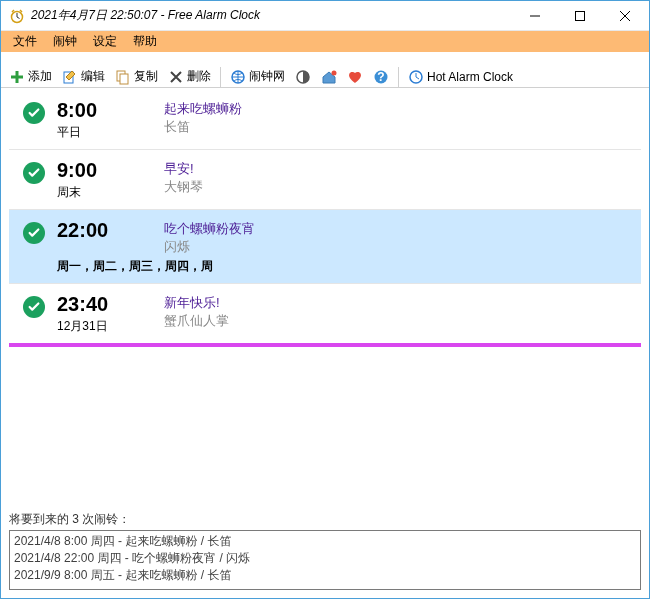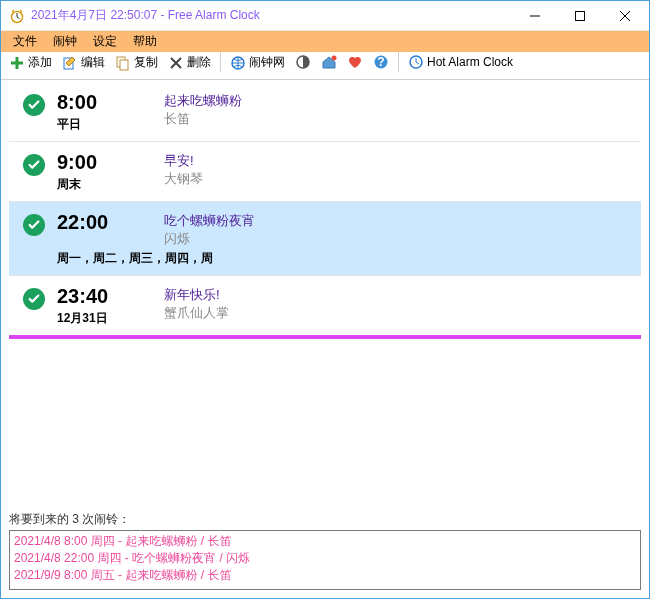--- a/index.html
+++ b/index.html
@@ -1,44 +1,44 @@
 <!DOCTYPE html>
 <html><head>
 <meta charset="utf-8">
 <style>
 *{box-sizing:border-box;margin:0;padding:0;font-family:"Microsoft YaHei","Segoe UI",sans-serif;font-size:12px;}
 body{background:#fff;width:650px;height:599px;overflow:hidden;}
 .window{width:650px;height:599px;border:1px solid #4a9fd8;display:flex;flex-direction:column;background:#fff;}
 .titlebar{height:30px;background:#fff;display:flex;align-items:center;padding:0 2px 0 8px;border-bottom:1px solid #e8e8e8;}
 .titlebar .app-icon{width:16px;height:16px;margin-right:6px;}
-.titlebar .title{flex:1;color:#8b5cf6;}
+.titlebar .title{flex:1;color:#000000;font-style:italic;}
 .win-controls{display:flex;}
 .win-btn{width:45px;height:29px;display:flex;align-items:center;justify-content:center;color:#333;}
 .menubar{height:21px;background:#fdba74;display:flex;align-items:center;padding:0 4px;}
 .menu-item{padding:2px 8px;color:#000;}
-.toolbar{height:28px;background:#fff;border-bottom:1px solid #d0d0d0;display:flex;align-items:flex-start;padding:0 4px;gap:2px;}
+.toolbar{height:28px;background:#fff;border-bottom:1px solid #d0d0d0;display:flex;align-items:flex-end;padding:0 4px;gap:2px;margin-top:8px;}
 .tool-btn{display:flex;align-items:center;gap:3px;padding:2px 4px;border-radius:2px;}
 .tool-icon{width:16px;height:16px;display:flex;align-items:center;justify-content:center;}
 .tool-sep{width:1px;height:20px;background:#d0d0d0;margin:0 3px;}
 .alarm-list{flex:1;overflow:auto;background:#fff;padding:2px 8px;}
 .alarm-row{display:flex;align-items:flex-end;padding:8px 4px 8px 14px;border-bottom:1px solid #e5e5e5;gap:12px;}
 .alarm-row.selected{background:#cce8ff;}
 .alarm-row.last{border-bottom:4px solid #d946ef;margin-bottom:4px;}
 .check-circle{width:22px;height:22px;border-radius:50%;background:#1ba05e;display:flex;align-items:center;justify-content:center;margin-top:4px;flex-shrink:0;}
 .check-circle svg{width:14px;height:14px;}
 .time-col{width:95px;flex-shrink:0;}
 .time-val{font-size:20px;font-weight:bold;color:#000;line-height:1.2;}
-.recur{font-size:12px;font-weight:bold;color:#000;margin-top:2px;}
+.recur{font-size:12px;font-weight:normal;color:#000;margin-top:2px;}
 .desc-col{flex:1;padding-top:2px;}
 .desc-line1{color:#4c1d95;font-size:13px;}
 .desc-line2{color:#888;font-size:13px;}
 .recur-wide{font-size:12px;font-weight:bold;color:#000;margin-top:2px;}
 .upcoming-label{padding:2px 8px;color:#333;}
 .upcoming-box{margin:0 8px 8px 8px;border:1px solid #7a7a7a;background:#fff;padding:2px 4px;height:60px;overflow:auto;}
-.upcoming-line{color:#ec4899;line-height:1.4;}
+.upcoming-line{color:#404040;line-height:1.4;}
 </style>
 </head>
 <body>
 
 <div class="window">
   <div class="titlebar">
     <span class="app-icon">
       <svg viewBox="0 0 16 16">
           <circle cx="8" cy="9" r="5.5" fill="#fff" stroke="#d4a017" stroke-width="1.5"></circle>
           <path d="M8 5v4l2.5 1.5" stroke="#333" stroke-width="1" fill="none"></path>

